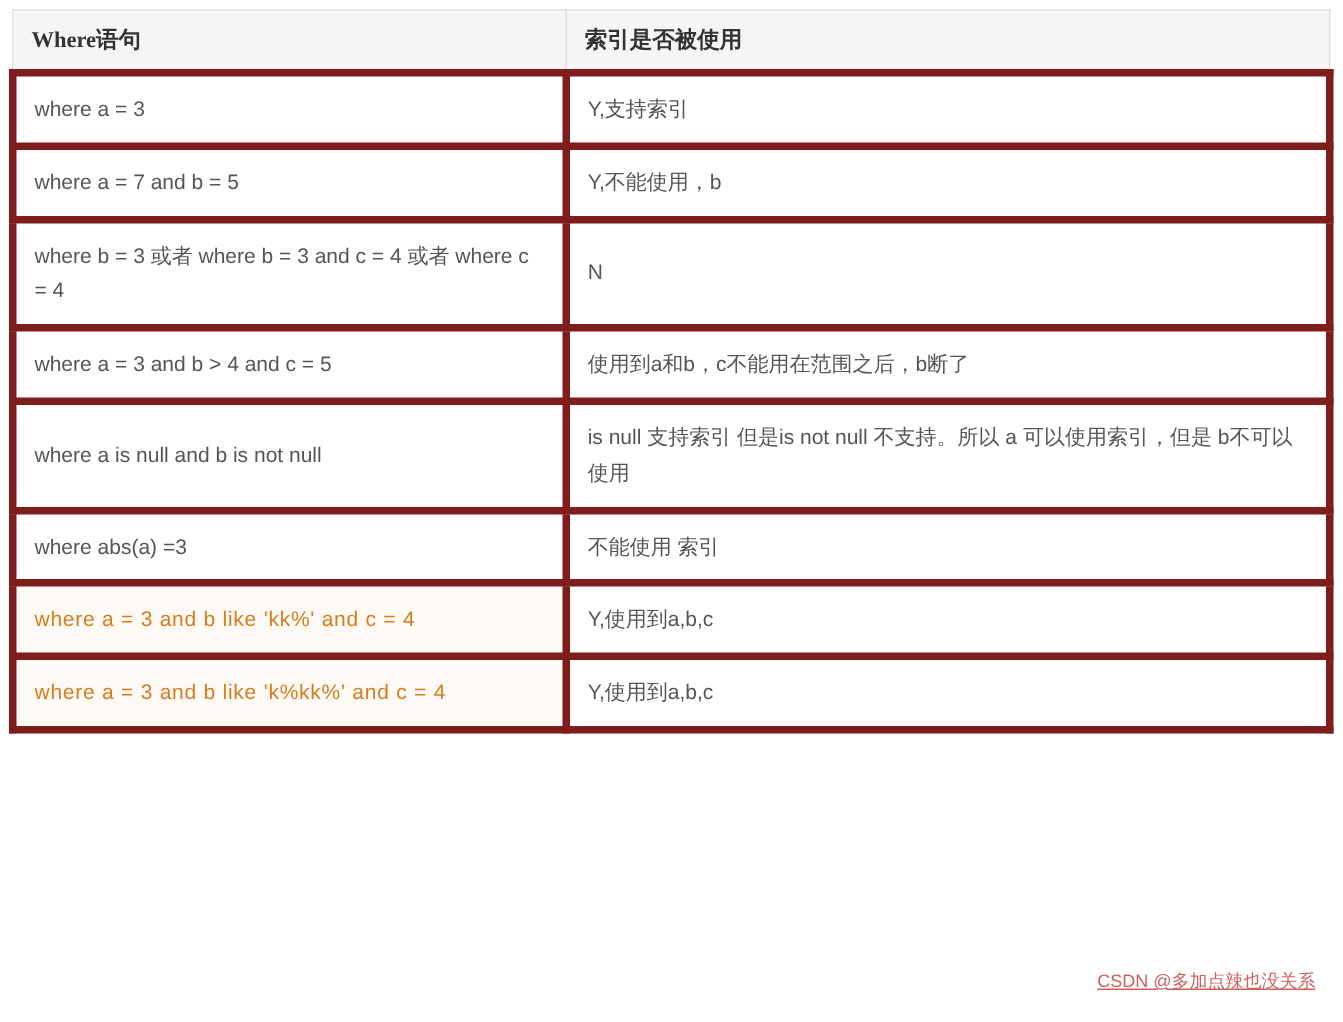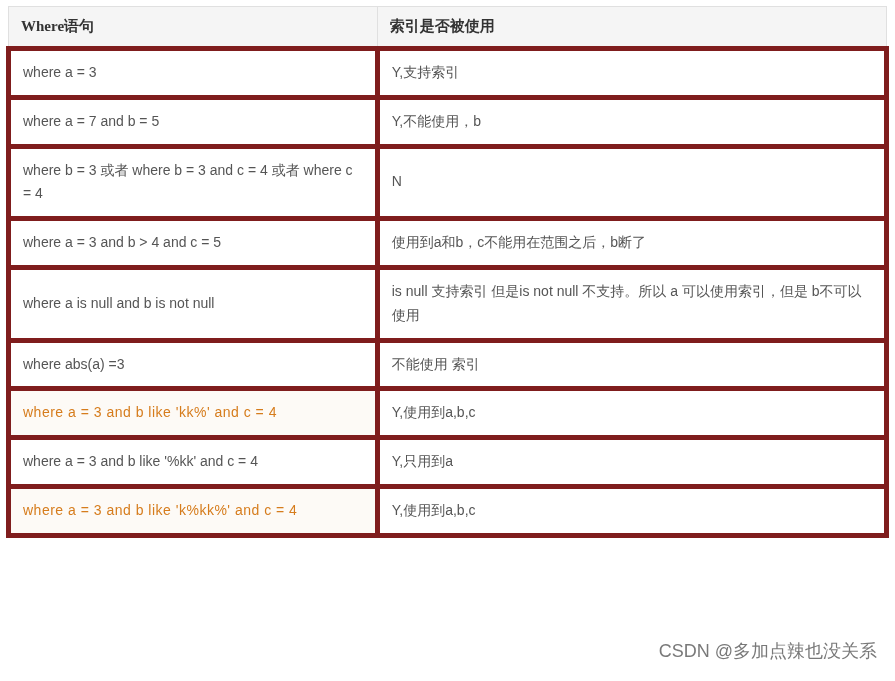--- a/index.html
+++ b/index.html
@@ -46,24 +46,25 @@
     .code-cell {
       font-family: Liberation Sans, sans-serif;
       color: #d67c1c;
       background: #fdfaf6;
       letter-spacing: 0.5px;
     }
     .watermark {
       position: fixed;
       bottom: 18px;
       right: 18px;
-      color: #404040;
-      font-size: 18px;
+      color: #b91c1c;
+      font-size: 12px;
       opacity: 0.7;
       pointer-events: none;
+      text-decoration: underline;
     }
   </style>
 </head>
 <body>
 
 <div class="table-container">
   <table>
     <thead>
       <tr>
         <th>Where语句</th>
@@ -93,24 +94,20 @@
         </tr>
         <tr>
           <td>where abs(a) =3</td>
           <td>不能使用 索引</td>
         </tr>
         <tr>
           <td class="code-cell">where a = 3 and b like 'kk%' and c = 4</td>
           <td>Y,使用到a,b,c</td>
         </tr>
         <tr>
-          <td>where a = 3 and b like '%kk' and c = 4</td>
-          <td>Y,只用到a</td>
-        </tr>
-        <tr>
           <td class="code-cell">where a = 3 and b like 'k%kk%' and c = 4</td>
           <td>Y,使用到a,b,c</td>
         </tr>
       </tbody>
   </table>
 </div>
 
 <div class="watermark">CSDN @多加点辣也没关系</div>
 
 </body></html>

